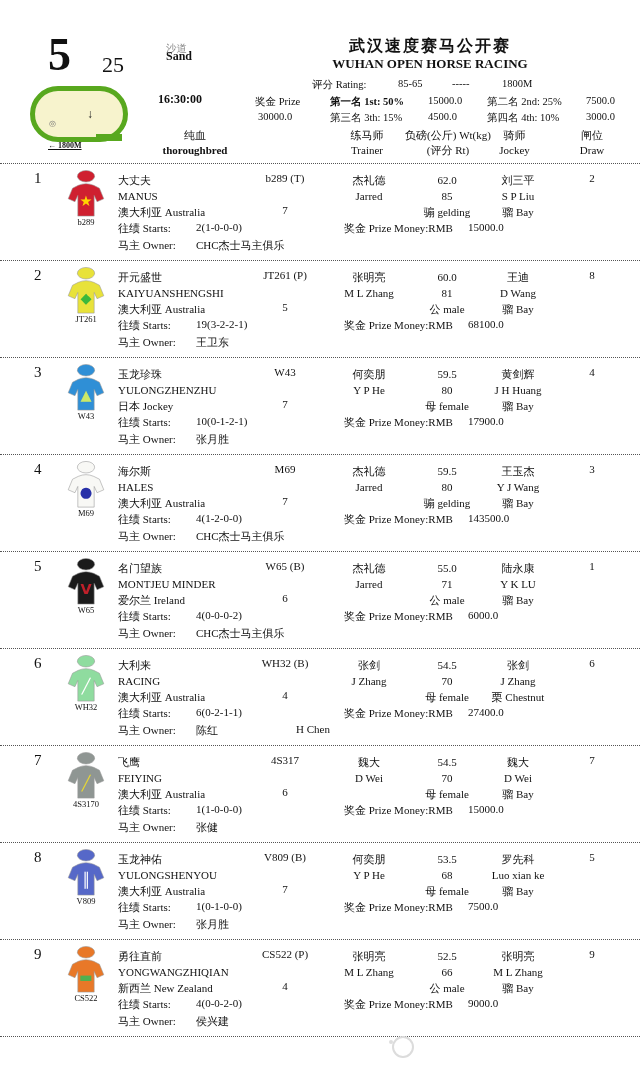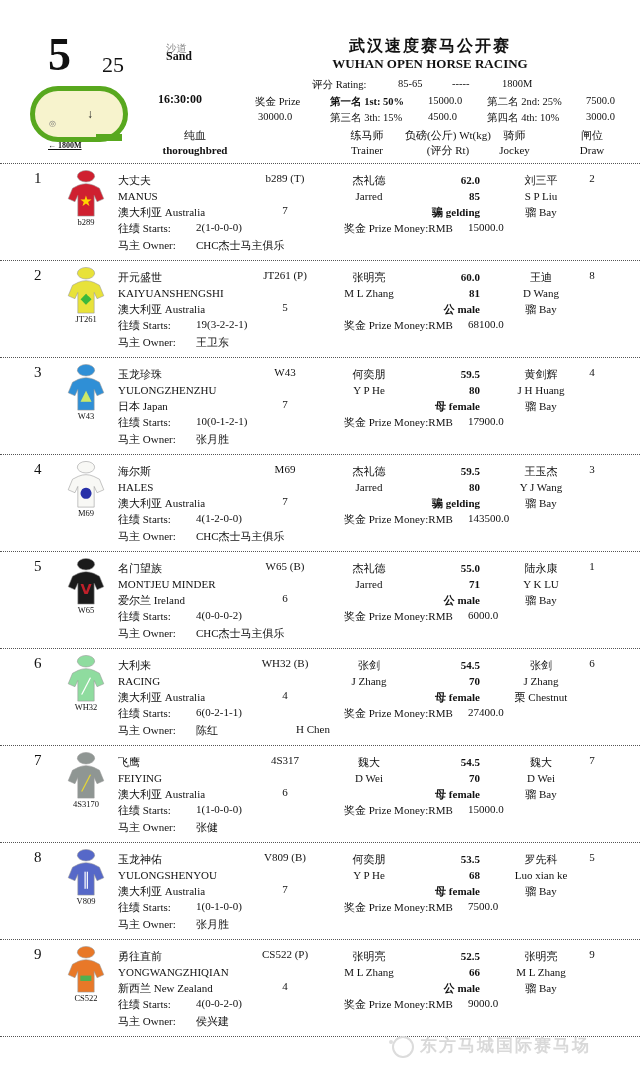--- a/index.html
+++ b/index.html
@@ -26,22 +26,22 @@
   #rows-container{position:absolute;top:163px;left:0;width:640px;}
   .row{position:relative;height:96px;border-bottom:1px dotted #555;}
   .row:first-child{border-top:1px dotted #555;}
   .c-num{position:absolute;left:34px;top:6px;width:26px;font-size:15px;}
   .c-silk{position:absolute;left:56px;top:5px;width:60px;text-align:center;}
   .silk-label{font-size:8.5px;margin-top:-2px;}
   .c-name{position:absolute;left:118px;top:8px;width:130px;line-height:16px;}
   .c-code{position:absolute;left:240px;top:8px;width:90px;text-align:center;}
   .c-age{position:absolute;left:240px;top:40px;width:90px;text-align:center;}
   .c-trainer{position:absolute;left:328px;top:8px;width:82px;text-align:center;line-height:16px;}
-  .c-wt{position:absolute;left:414px;top:8px;width:66px;text-align:right;line-height:16px;font-weight:bold;}
-  .c-jockey{position:absolute;left:502px;top:8px;width:78px;text-align:center;line-height:16px;}
+  .c-wt{position:absolute;left:414px;top:8px;width:66px;text-align:center;line-height:16px;}
+  .c-jockey{position:absolute;left:479px;top:8px;width:78px;text-align:center;line-height:16px;}
   .c-draw{position:absolute;left:576px;top:8px;width:32px;text-align:center;}
   .l-starts{position:absolute;left:118px;top:57px;}
   .l-starts .val{position:absolute;left:78px;top:0;white-space:nowrap;}
   .l-owner{position:absolute;left:118px;top:74px;}
   .l-owner .val{position:absolute;left:78px;top:0;white-space:nowrap;}
   .l-owner-en{position:absolute;left:250px;top:74px;width:80px;text-align:right;}
   .l-pml{position:absolute;left:344px;top:57px;}
   .l-pmv{position:absolute;left:468px;top:57px;}
   svg.silk{display:block;margin:0 auto;}
   svg.silk text{font-family:"DejaVu Sans",sans-serif;font-weight:bold;}
@@ -233,21 +233,21 @@
           <ellipse cx="22" cy="7.5" rx="9" ry="6" stroke="#999" stroke-width="0.6" fill="#2f8fd6"></ellipse>
           <path d="M14 17 Q22 13.5 30 17 L36 20 L40.5 31 L33.5 34 L30.5 27.5 L30.5 49 L13.5 49 L13.5 27.5 L10.5 34 L3.5 31 L8 20 Z" stroke="#999" stroke-width="0.6" fill="#2f8fd6"></path>
           <text x="22" y="38" text-anchor="middle" font-size="15" fill="#cbe868">▲</text>
         </svg>
         <div class="silk-label">W43</div>
       </div>
 
       <div class="c-name">
         <div>玉龙珍珠</div>
         <div>YULONGZHENZHU</div>
-        <div>日本 Japan</div>
+        <div>日本 Jockey</div>
       </div>
 
       <div class="c-code">W43</div>
       <div class="c-age">7</div>
 
       <div class="c-trainer">
         <div>何奕朋</div>
         <div>Y P He</div>
       </div>
 
@@ -606,16 +606,15 @@
       </div>
       <div class="l-owner-en"></div>
 
       <div class="l-pml">奖金 Prize Money:RMB</div>
       <div class="l-pmv">9000.0</div>
     </div>
   </div>
 
   <div class="footer">
     <span class="fy-logo"></span>
-    <span class="fy-text">东方马城国际赛马场</span>
   </div>
 
 </div>
 
 </body></html>

